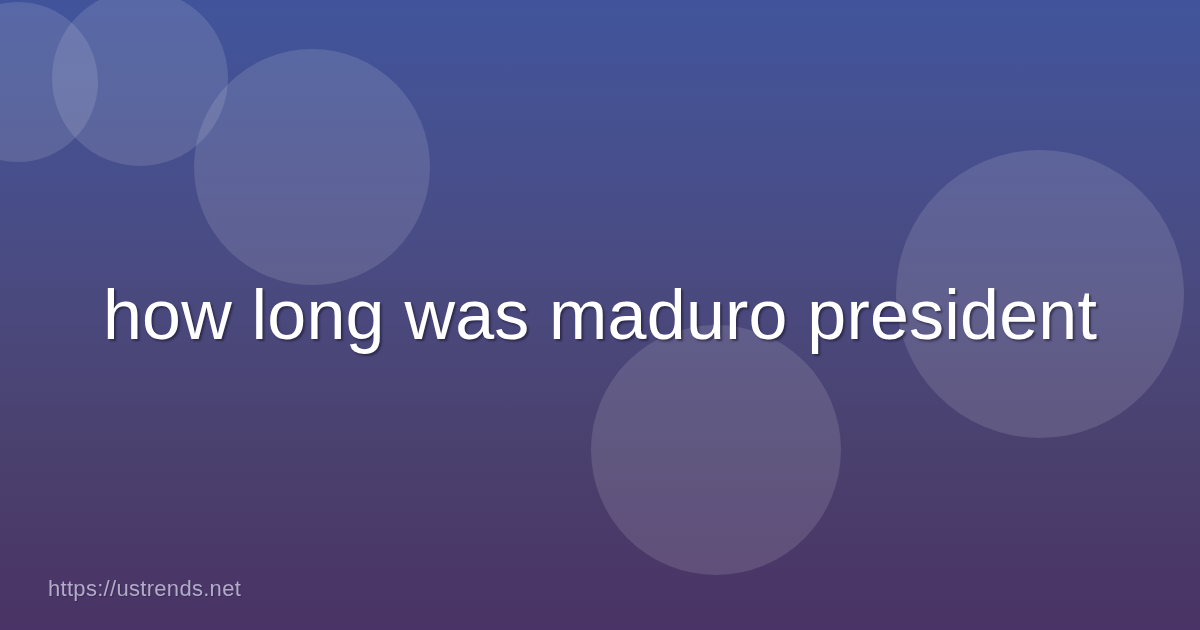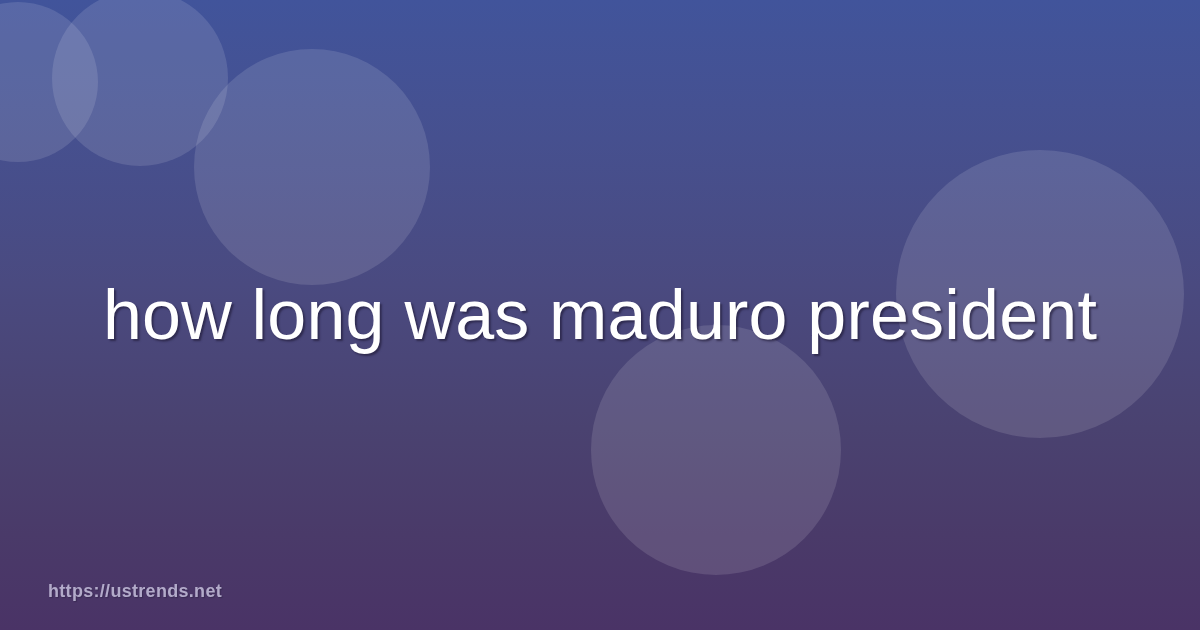--- a/index.html
+++ b/index.html
@@ -44,22 +44,22 @@
     letter-spacing: 0.2px;
     text-align: center;
     text-shadow: 2px 2px 2px rgba(25, 20, 45, 0.55);
     white-space: nowrap;
   }
   .site-url {
     position: absolute;
     left: 48px;
     bottom: 28px;
     color: #b3abca;
-    font-size: 18px;
-    font-weight: 700;
+    font-size: 22px;
+    font-weight: 400;
     letter-spacing: 0.3px;
     text-shadow: 1px 1px 1px rgba(30, 24, 50, 0.35);
   }
 </style>
 </head>
 <body>
 
 <div id="og-card">
 
   <svg class="bg-circles" viewBox="0 0 1200 630" width="1200" height="630" aria-hidden="true">

